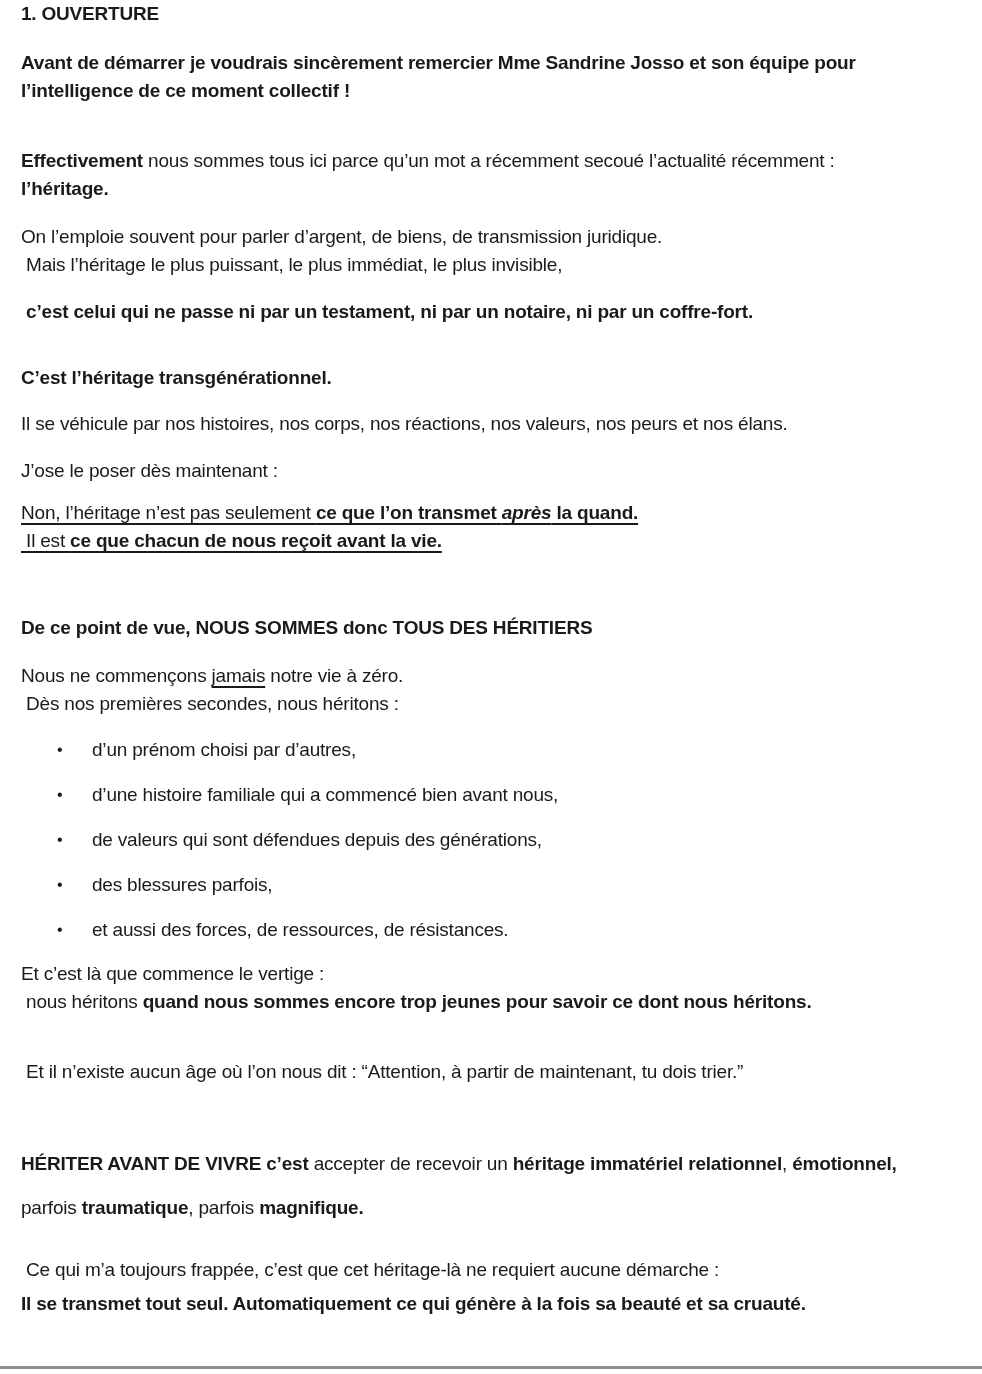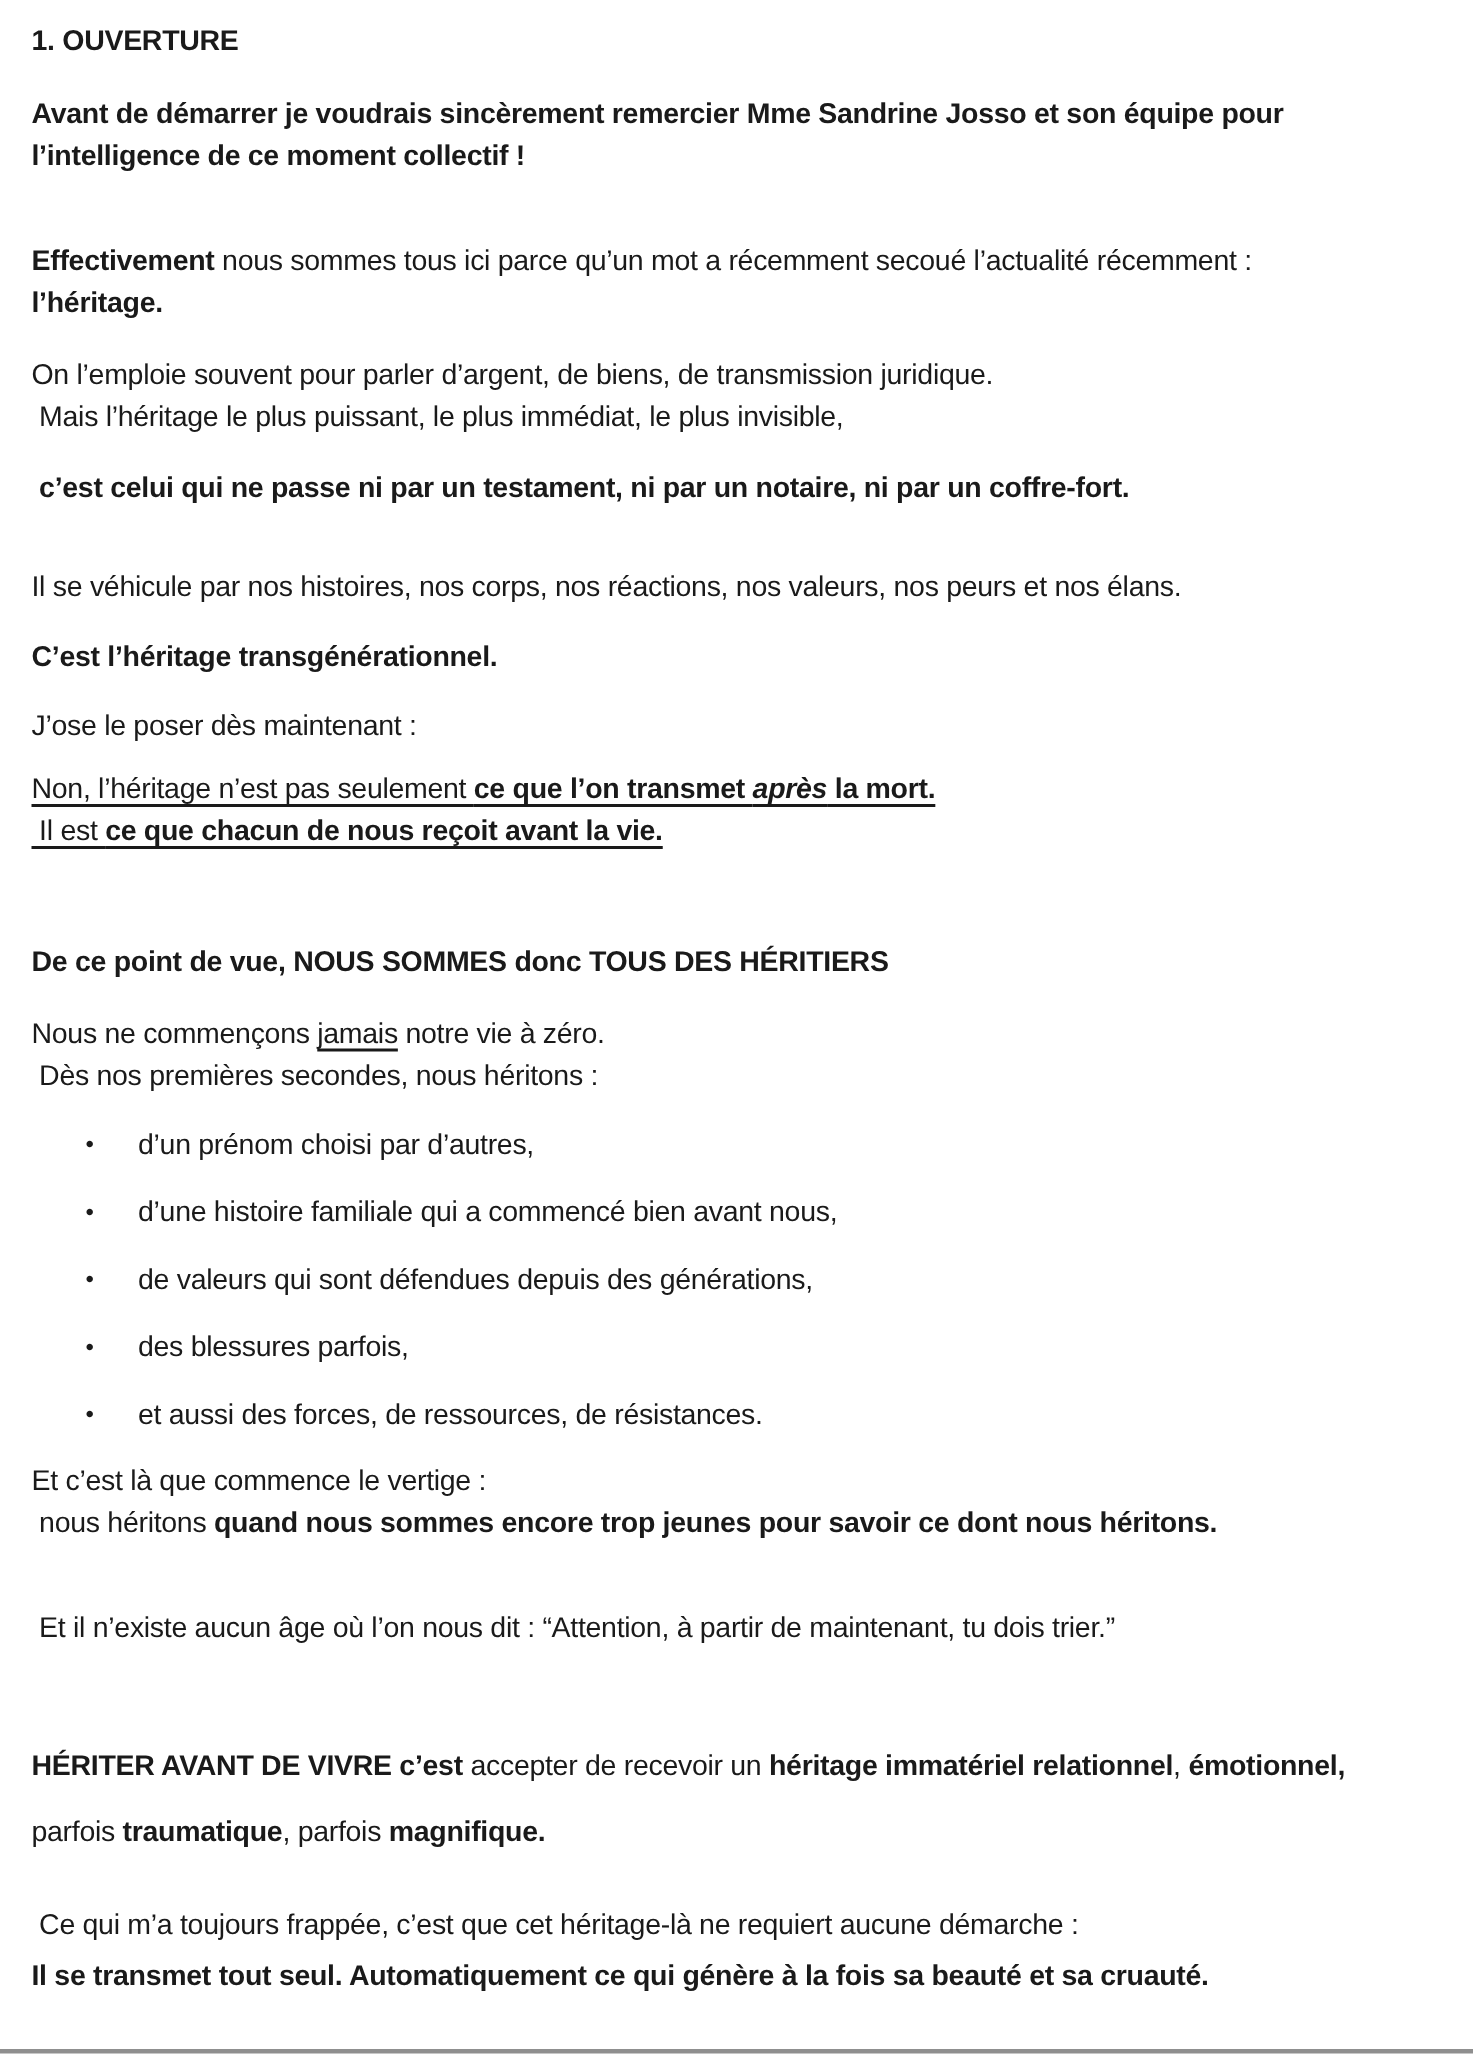--- a/index.html
+++ b/index.html
@@ -8,21 +8,21 @@
     height: 1374px;
     background: var(--bg, #ffffff);
     color: var(--text, #1a1a1a);
     font-family: "Liberation Sans", "DejaVu Sans", sans-serif;
     font-size: 19px;
     line-height: 28px;
     overflow: hidden;
     position: relative;
   }
   .page-inner {
-    padding: 14px 20px 0 21px;
+    padding: 0 20px 0 21px;
   }
   .para {
     white-space: nowrap;
     letter-spacing: -0.2px;
   }
   .para.wide { line-height: 44px; }
   .para.bullet { display: flex; align-items: flex-start; }
   .para.bullet .marker {
     display: inline-block;
     width: 35px;
@@ -45,24 +45,24 @@
 </head>
 <body>
 
 <div class="page-inner">
   <div>
       <div class="para" style="margin-bottom: 21px;"><span class="b">1. OUVERTURE</span></div>
       <div class="para" style="margin-bottom: 42px;"><span class="b">Avant de démarrer je voudrais sincèrement remercier Mme Sandrine Josso et son équipe pour</span><br><span class="b">l’intelligence de ce moment collectif !</span></div>
       <div class="para" style="margin-bottom: 20px;"><span class="b">Effectivement</span><span> nous sommes tous ici parce qu’un mot a récemment secoué l’actualité récemment :</span><br><span class="b">l’héritage.</span></div>
       <div class="para" style="margin-bottom: 19px;"><span>On l’emploie souvent pour parler d’argent, de biens, de transmission juridique.</span><br><span>&nbsp;Mais l’héritage le plus puissant, le plus immédiat, le plus invisible,</span></div>
       <div class="para" style="margin-bottom: 38px;"><span class="b">&nbsp;c’est celui qui ne passe ni par un testament, ni par un notaire, ni par un coffre-fort.</span></div>
+      <div class="para" style="margin-bottom: 18px;"><span class="b">C’est l’héritage transgénérationnel.</span></div>
       <div class="para" style="margin-bottom: 19px;"><span>Il se véhicule par nos histoires, nos corps, nos réactions, nos valeurs, nos peurs et nos élans.</span></div>
-      <div class="para" style="margin-bottom: 18px;"><span class="b">C’est l’héritage transgénérationnel.</span></div>
       <div class="para" style="margin-bottom: 14px;"><span>J’ose le poser dès maintenant :</span></div>
-      <div class="para" style="margin-bottom: 59px;"><span class="u">Non, l’héritage n’est pas seulement </span><span class="b u">ce que l’on transmet </span><span class="b i u">après</span><span class="b u"> la mort.</span><br><span class="u">&nbsp;Il est </span><span class="b u">ce que chacun de nous reçoit avant la vie.</span></div>
+      <div class="para" style="margin-bottom: 59px;"><span class="u">Non, l’héritage n’est pas seulement </span><span class="b u">ce que l’on transmet </span><span class="b i u">après</span><span class="b u"> la quand.</span><br><span class="u">&nbsp;Il est </span><span class="b u">ce que chacun de nous reçoit avant la vie.</span></div>
       <div class="para" style="margin-bottom: 20px;"><span class="b">De ce point de vue, NOUS SOMMES donc TOUS DES HÉRITIERS</span></div>
       <div class="para" style="margin-bottom: 18px;"><span>Nous ne commençons </span><span class="u">jamais</span><span> notre vie à zéro.</span><br><span>&nbsp;Dès nos premières secondes, nous héritons :</span></div>
       <div class="para bullet" style="margin-bottom: 17px;">
         <span class="marker">•</span>
         <span class="bullet-text"><span>d’un prénom choisi par d’autres,</span></span>
       </div>
       <div class="para bullet" style="margin-bottom: 17px;">
         <span class="marker">•</span>
         <span class="bullet-text"><span>d’une histoire familiale qui a commencé bien avant nous,</span></span>
       </div>

